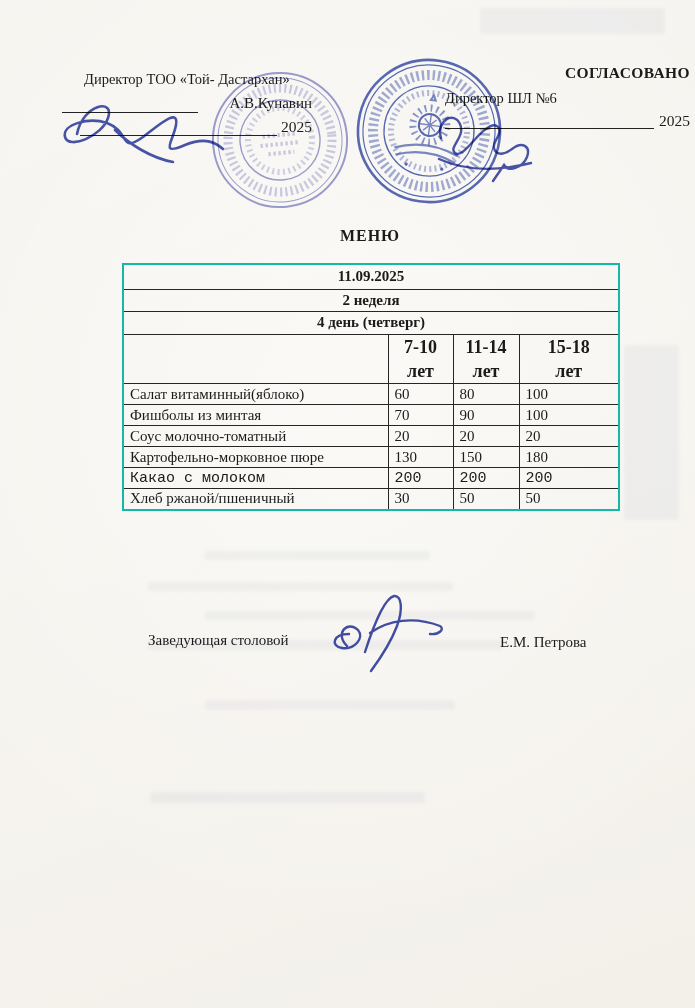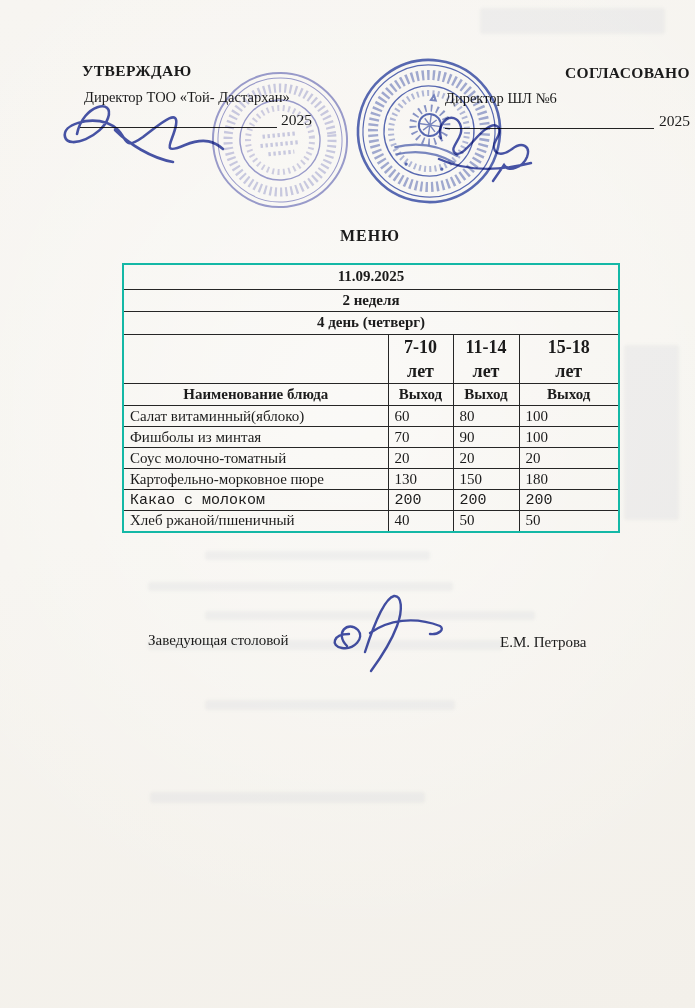--- a/index.html
+++ b/index.html
@@ -53,22 +53,25 @@
   <div class="ghost" style="left:480px;top:8px;width:185px;height:26px;"></div>
   <div class="ghost" style="left:205px;top:551px;width:225px;height:9px;"></div>
   <div class="ghost" style="left:148px;top:582px;width:305px;height:9px;"></div>
   <div class="ghost" style="left:205px;top:611px;width:330px;height:9px;"></div>
   <div class="ghost" style="left:148px;top:640px;width:355px;height:10px;"></div>
   <div class="ghost" style="left:205px;top:700px;width:250px;height:10px;"></div>
   <div class="ghost" style="left:150px;top:792px;width:275px;height:11px;"></div>
   <div class="ghost" style="left:624px;top:345px;width:55px;height:175px;"></div>
 
   <div class="abs approval" style="left:62px;top:62px;width:250px;">
-    <div style="margin-left:20px;" class="heading">УТВЕРЖДАЮ</div>
     <div style="margin-left:22px;margin-top:9px;">Директор ТОО «Той- Дастархан»</div>
+    <div class="sigline" style="margin-top:6px;">
+      <span class="uline" style="width:136px;"></span>
+      <span class="grow" style="text-align:right;font-size:15px;">А.В.Кунавин</span>
+    </div>
     <div class="sigline" style="margin-top:4px;margin-left:18px;">
       <span class="uline grow"></span>
       <span style="font-size:15.5px;padding-left:4px;">2025</span>
     </div>
   </div>
 
   <div class="abs approval" style="left:445px;top:64px;width:245px;">
     <div style="margin-left:18px;text-align:right;" class="heading">СОГЛАСОВАНО</div>
     <div style="margin-top:8px;">Директор ШЛ №6</div>
     <div class="sigline" style="margin-top:4px;">
@@ -145,26 +148,20 @@
         </td>
         <td class="c b age">
           <div>11-14</div>
           <div>лет</div>
         </td>
         <td class="c b age">
           <div>15-18</div>
           <div>лет</div>
         </td>
       </tr>
-      <tr style="height:22px;">
-        <td class="c b">Наименование блюда</td>
-        <td class="c b">Выход</td>
-        <td class="c b">Выход</td>
-        <td class="c b">Выход</td>
-      </tr>
       <tr style="height:21px;">
         <td>Салат витаминный(яблоко)</td>
         <td class="num">60</td>
         <td class="num">80</td>
         <td class="num">100</td>
       </tr>
       <tr style="height:21px;">
         <td>Фишболы из минтая</td>
         <td class="num">70</td>
         <td class="num">90</td>
@@ -183,21 +180,21 @@
         <td class="num">180</td>
       </tr>
       <tr style="height:21px;font-family:Liberation Mono, monospace;">
         <td>Какао с молоком</td>
         <td class="num">200</td>
         <td class="num">200</td>
         <td class="num">200</td>
       </tr>
       <tr style="height:21px;">
         <td>Хлеб ржаной/пшеничный</td>
-        <td class="num">40</td>
+        <td class="num">30</td>
         <td class="num">50</td>
         <td class="num">50</td>
       </tr>
     </tbody>
   </table>
 
   <div class="abs footer-text" style="left:148px;top:632px;">Заведующая столовой</div>
   <div class="abs footer-text" style="left:500px;top:634px;">Е.М. Петрова</div>
 
 </div>

